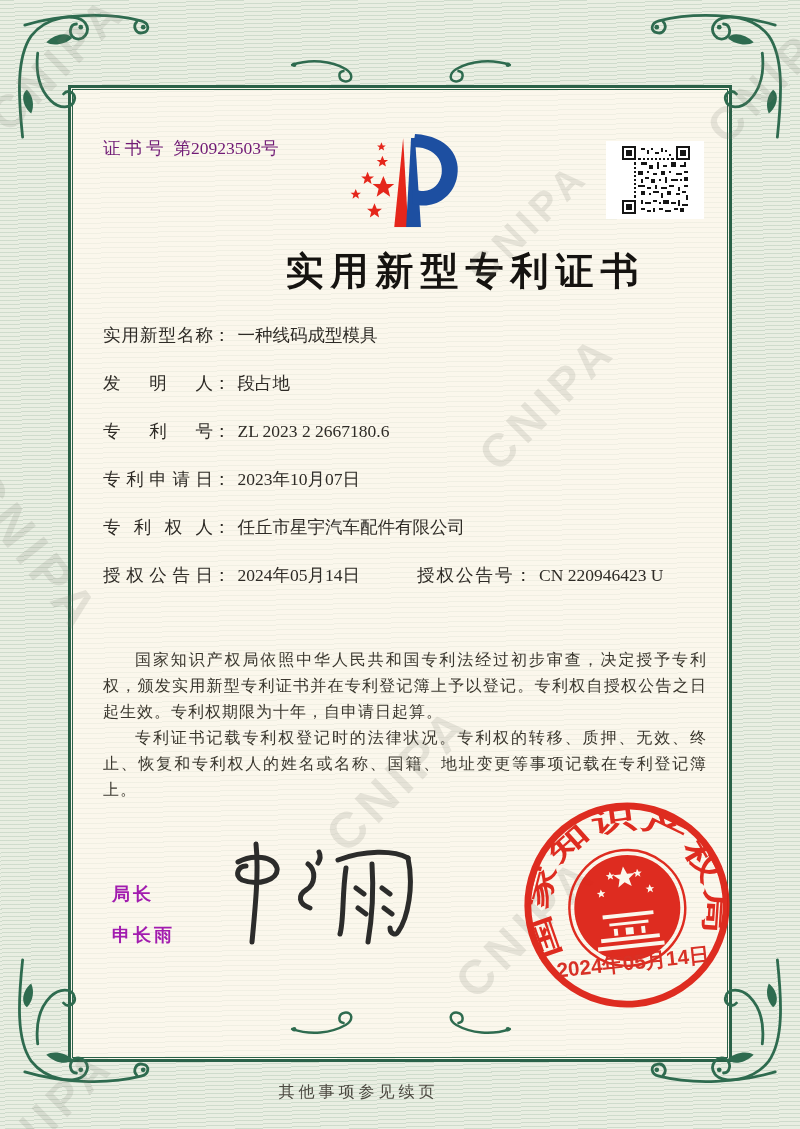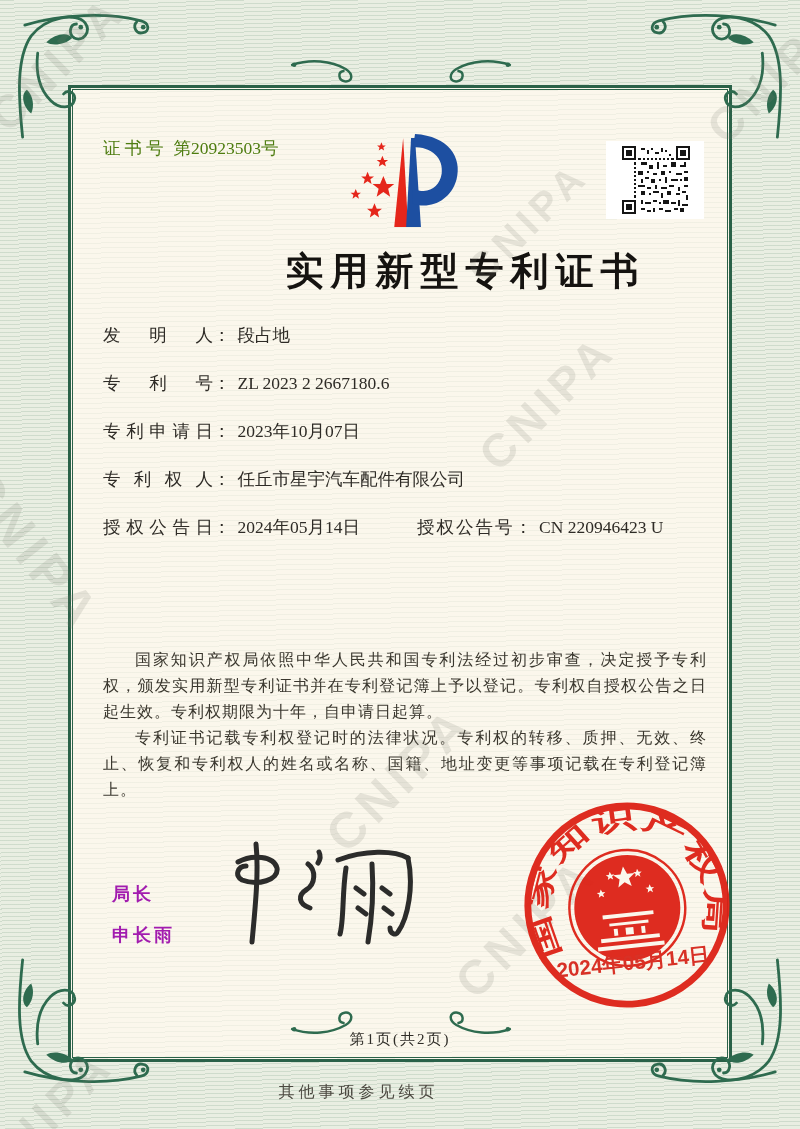--- a/index.html
+++ b/index.html
@@ -14,21 +14,21 @@
     background:#fbf7ec; border:3px solid #2a6148; }
   .paper::after { content:""; position:absolute; inset:1px; border:1px solid #2a6148; pointer-events:none; }
   .paper-lines { position:absolute; inset:0;
     background:repeating-linear-gradient(179deg, rgba(100,140,110,0.07) 0 1px, transparent 1px 5px); }
   
   .wm { position:absolute; font-family:"Liberation Sans","DejaVu Sans",sans-serif;
     font-weight:bold; font-size:46px; letter-spacing:6px; color:rgba(125,125,115,0.17);
     transform:rotate(-45deg); pointer-events:none; z-index:6; white-space:nowrap; }
   .wm.r2 { transform:rotate(52deg); }
   
-  .cert-no { position:absolute; left:103px; top:136px; font-size:17.5px; color:#4d7c0f; z-index:3;}
+  .cert-no { position:absolute; left:103px; top:136px; font-size:17.5px; color:#701a75; z-index:3;}
   .cert-no .lbl { letter-spacing:4px; margin-right:6px; }
   .logo { position:absolute; left:332px; top:126px; width:168px; height:114px; z-index:3; }
   .qr-wrap { position:absolute; left:606px; top:141px; width:98px; height:78px; background:#fff; z-index:3; }
   .qr-wrap svg { position:absolute; left:15px; top:5px; width:70px; height:68px; }
   .title { position:absolute; left:68px; top:246px; width:795px; text-align:center;
     font-size:38px; font-weight:bold; letter-spacing:7px; color:#151310; z-index:3; }
   
   .fields { position:absolute; left:103px; top:320px; width:605px; z-index:3; }
   .frow { position:relative; height:30px; margin-bottom:18px; font-size:17.5px; color:#2e2b26;
     white-space:nowrap; line-height:30px; }
@@ -237,20 +237,23 @@
           <rect x="25" y="30" width="2" height="1"></rect>
           <rect x="28" y="30" width="2" height="2"></rect>
       </g>
     </svg>
   </div>
 
   <div class="title">实用新型专利证书</div>
 
   <div class="fields">
     <div class="frow">
+      <span class="flabel">实用新型名称</span><span class="fsep">：</span><span class="fval">一种线码成型模具</span>
+    </div>
+    <div class="frow">
       <span class="flabel">发明人</span><span class="fsep">：</span><span class="fval">段占地</span>
     </div>
     <div class="frow">
       <span class="flabel">专利号</span><span class="fsep">：</span><span class="fval">ZL 2023 2 2667180.6</span>
     </div>
     <div class="frow">
       <span class="flabel">专利申请日</span><span class="fsep">：</span><span class="fval">2023年10月07日</span>
     </div>
     <div class="frow">
       <span class="flabel">专利权人</span><span class="fsep">：</span><span class="fval">任丘市星宇汽车配件有限公司</span>
@@ -312,16 +315,15 @@
       <rect x="106" y="133" width="8" height="7"></rect>
       <rect x="80" y="142" width="60" height="4"></rect>
       <rect x="76" y="150" width="68" height="4"></rect>
     </g>
     <text font-size="27" font-weight="bold" fill="#dd2014" letter-spacing="2" font-family="'Liberation Serif','DejaVu Serif',serif">
       <textPath href="#sealArc" xlink:href="#sealArc" startOffset="0" textLength="330" lengthAdjust="spacingAndGlyphs">国家知识产权局</textPath>
     </text>
     <text x="110" y="176" text-anchor="middle" font-size="21" font-weight="bold" fill="#d6251a" font-family="'Liberation Sans','DejaVu Sans',sans-serif">2024年05月14日</text>
   </svg>
 
-  <div class="page-no">第1页(共2页)</div>
   <div class="cont-note">其他事项参见续页</div>
 
 </div>
 
 </body></html>

